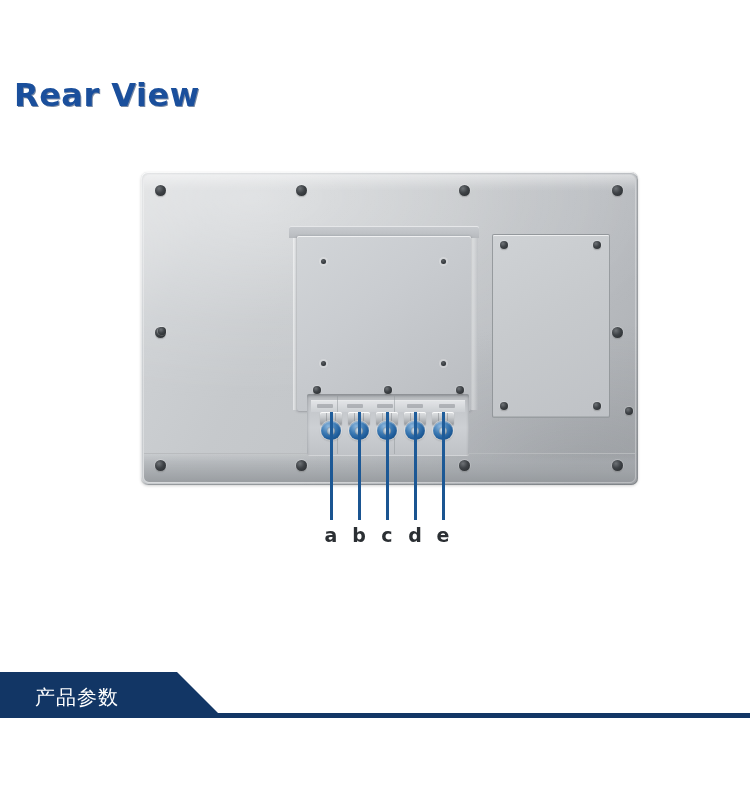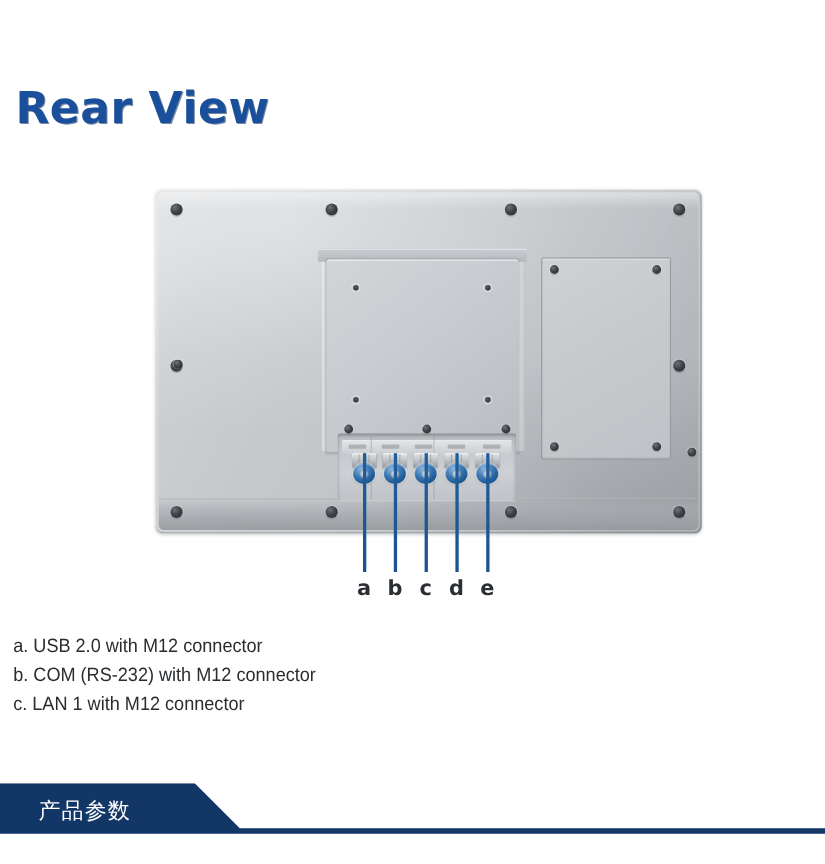--- a/index.html
+++ b/index.html
@@ -15,21 +15,21 @@
     font-family: "Liberation Sans", sans-serif;
     -webkit-font-smoothing: antialiased;
   }
 
   
   #page-title {
     position: absolute;
     left: 14px;
     top: 76px;
     font-family: "DejaVu Sans", sans-serif;
-    font-size: 40px;
+    font-size: 32px;
     font-weight: 700;
     letter-spacing: 0.5px;
     color: #1a4f9c;
     text-shadow: 1px 1px 0 rgba(10,40,90,0.55);
     white-space: nowrap;
   }
 
   
   #product-figure {
     position: absolute;
@@ -326,21 +326,21 @@
     vertical-align: baseline;
     position: relative;
     top: 2px;
     letter-spacing: 0.2px;
   }
 
   
   #section-banner {
     position: absolute;
     left: 0;
-    top: 712px;
+    top: 672px;
     width: 608px;
     height: 48px;
     padding-left: 48px;
   }
   #banner-shape {
     position: absolute;
     left: 0;
     top: 0;
     width: 750px;
     height: 48px;
@@ -455,25 +455,20 @@
 
 <div id="callout-letters">
   <div class="callout-letter" style="left:319px;">a</div>
   <div class="callout-letter" style="left:347px;">b</div>
   <div class="callout-letter" style="left:375px;">c</div>
   <div class="callout-letter" style="left:403px;">d</div>
   <div class="callout-letter" style="left:431px;">e</div>
 </div>
 
 <div id="legend">
-  <div class="legend-col" id="legend-col-left">
-    <div class="legend-item">a. USB 2.0 with M12 connector</div>
-    <div class="legend-item">b. COM (RS-232) with M12 connector</div>
-    <div class="legend-item">c. LAN 1 with M12 connector</div>
-  </div>
 </div>
 
 <div id="section-banner">
   <svg id="banner-shape" viewBox="0 0 750 48" preserveAspectRatio="none">
     <polygon points="0,0 177,0 218,41 750,41 750,46 0,46" fill="#123665"></polygon>
   </svg>
   <div id="banner-label">产品参数</div>
 </div>
 
 </body></html>

